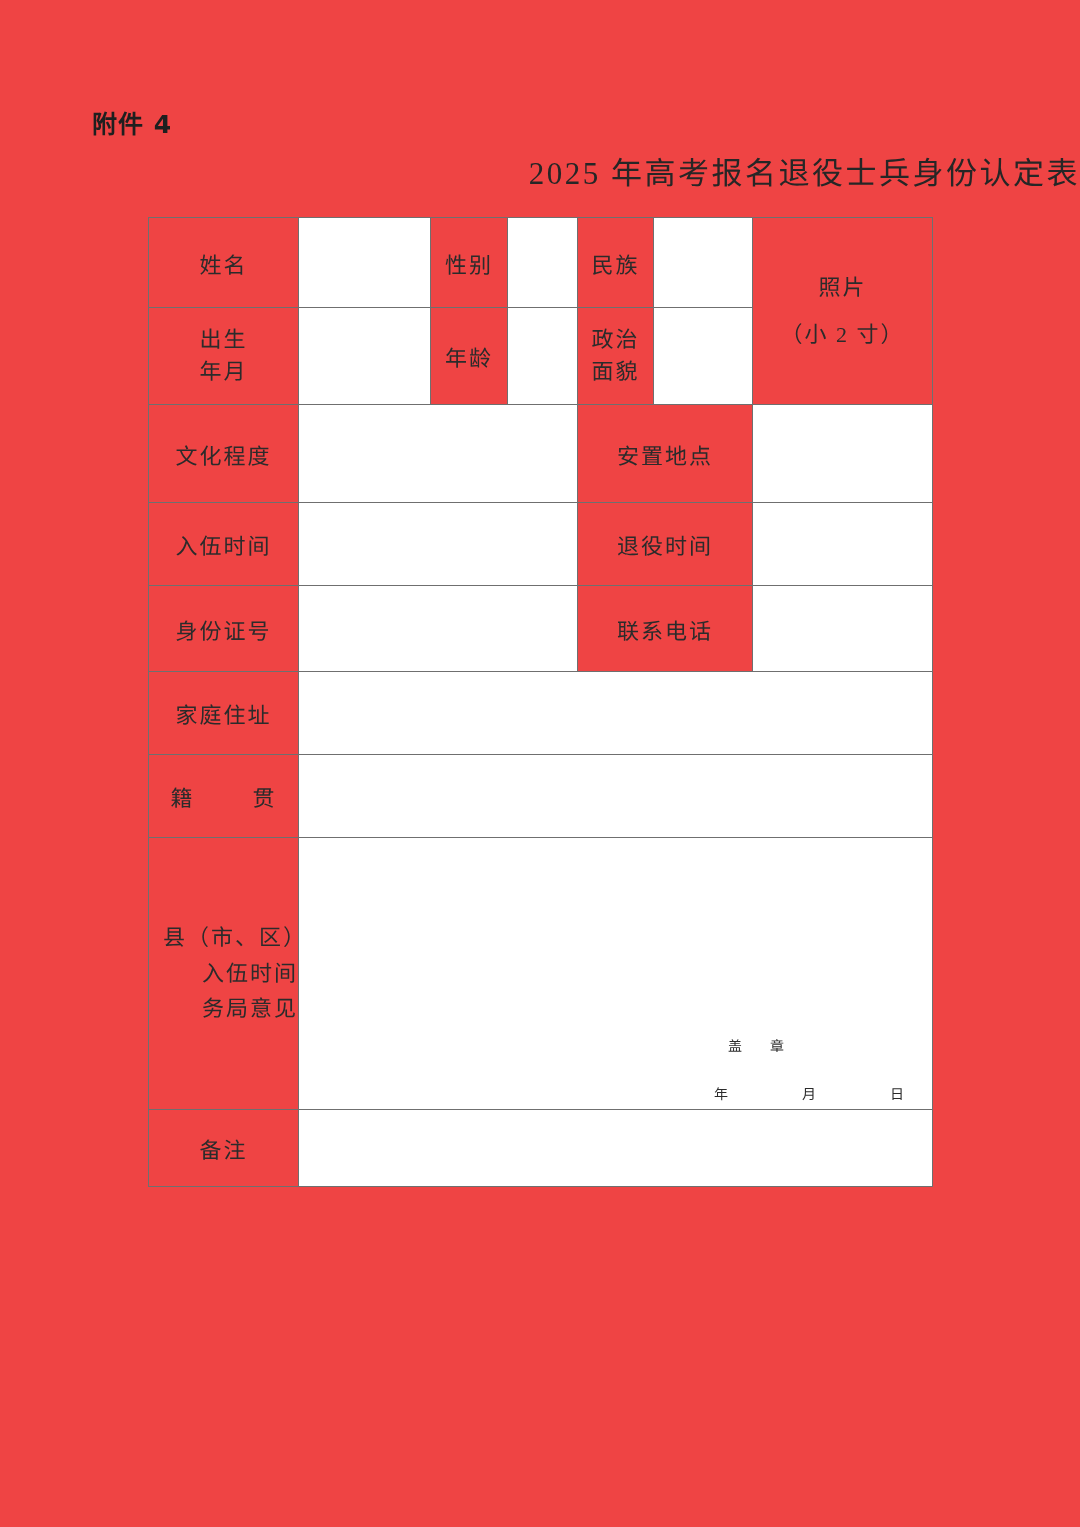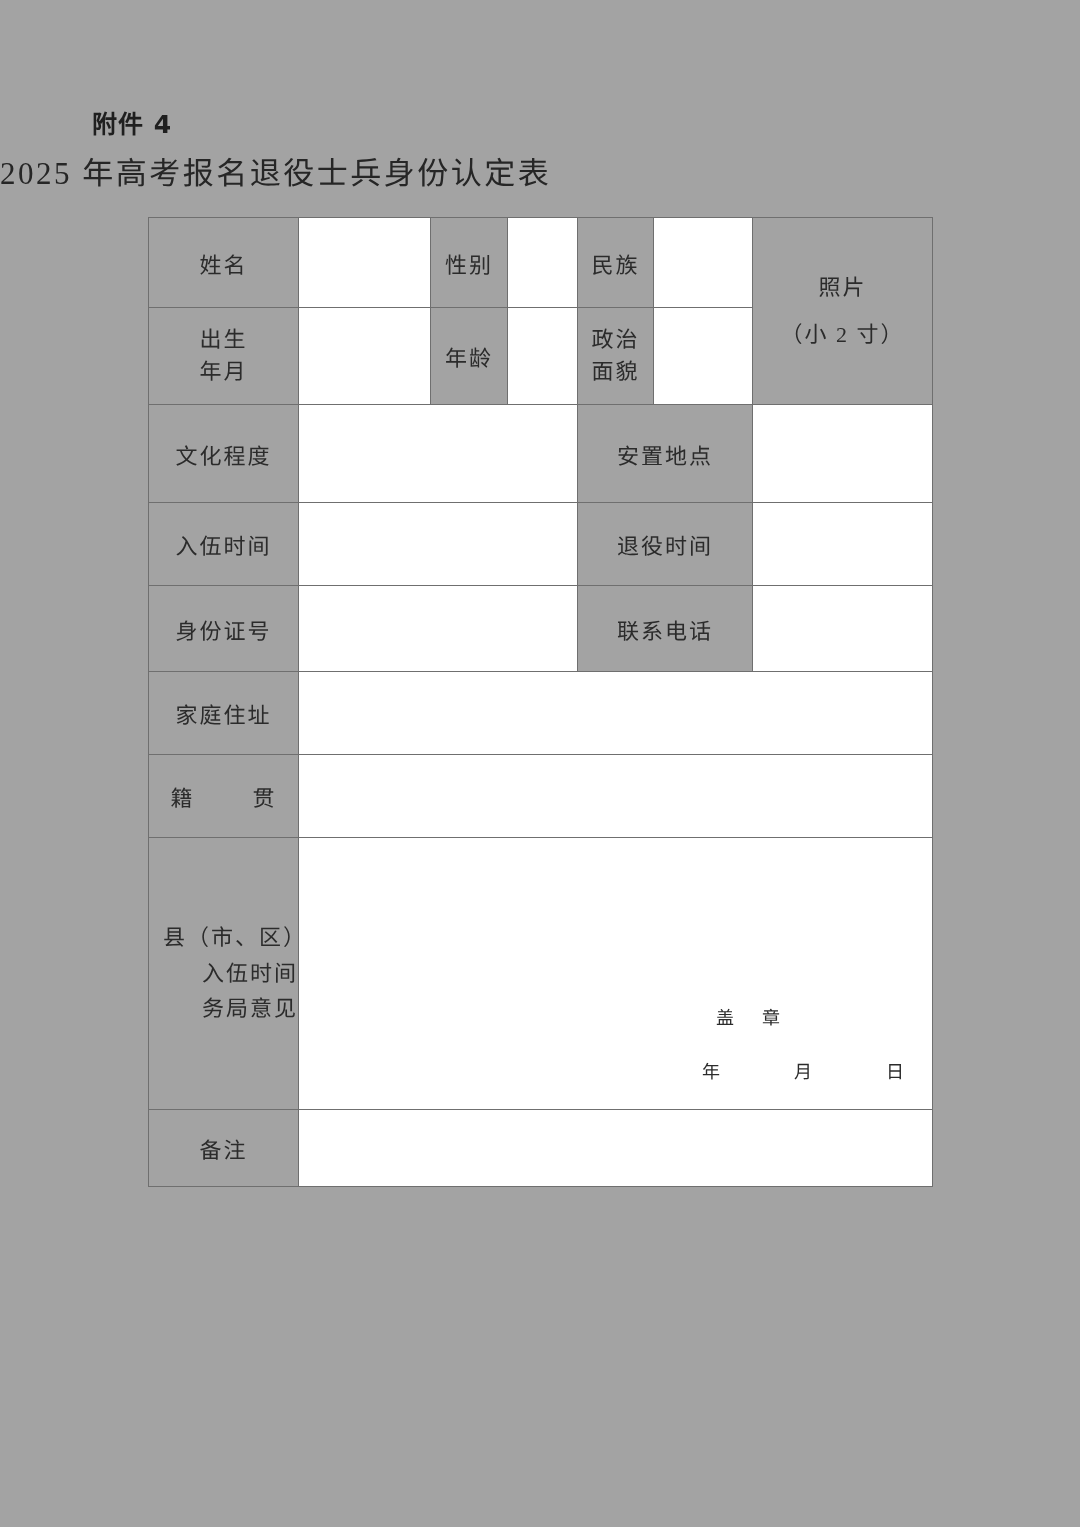--- a/index.html
+++ b/index.html
@@ -16,21 +16,21 @@
     color: #2b2b2b;
     overflow: hidden;
   }
 
   .page {
     position: absolute;
     left: 0;
     top: 0;
     width: 1080px;
     height: 1527px;
-    background: #a3a3a3;
+    background: #ef4444;
   }
 
   
   .attachment-label {
     position: absolute;
     left: 92px;
     top: 104px;
     font-family: "DejaVu Sans", "Liberation Sans", sans-serif;
     font-weight: 700;
     font-size: 25px;
@@ -38,21 +38,21 @@
     color: #1f1f1f;
     white-space: nowrap;
   }
 
   
   .doc-title {
     position: absolute;
     left: 0;
     top: 148px;
     width: 1080px;
-    text-align: left;
+    text-align: right;
     font-family: "Liberation Serif", "DejaVu Serif", serif;
     font-size: 31px;
     letter-spacing: 2.5px;
     color: #262626;
     white-space: nowrap;
   }
 
   
   .form-table {
     position: absolute;
@@ -101,24 +101,24 @@
   }
   .opinion-label .ol { display: block; white-space: nowrap; text-align: right; }
 
   .opinion-body {
     position: relative;
     vertical-align: bottom;
   }
   .seal-block {
     position: absolute;
     right: 26px;
-    bottom: 26px;
+    bottom: 6px;
     text-align: left;
     white-space: nowrap;
-    font-size: 18px;
+    font-size: 14px;
     letter-spacing: 2px;
     color: #2b2b2b;
   }
   .seal-line {
     display: block;
     padding-left: 14px;
     margin-bottom: 28px;
   }
   .seal-line .sp { display: inline-block; width: 26px; }
   .date-line { display: block; }

